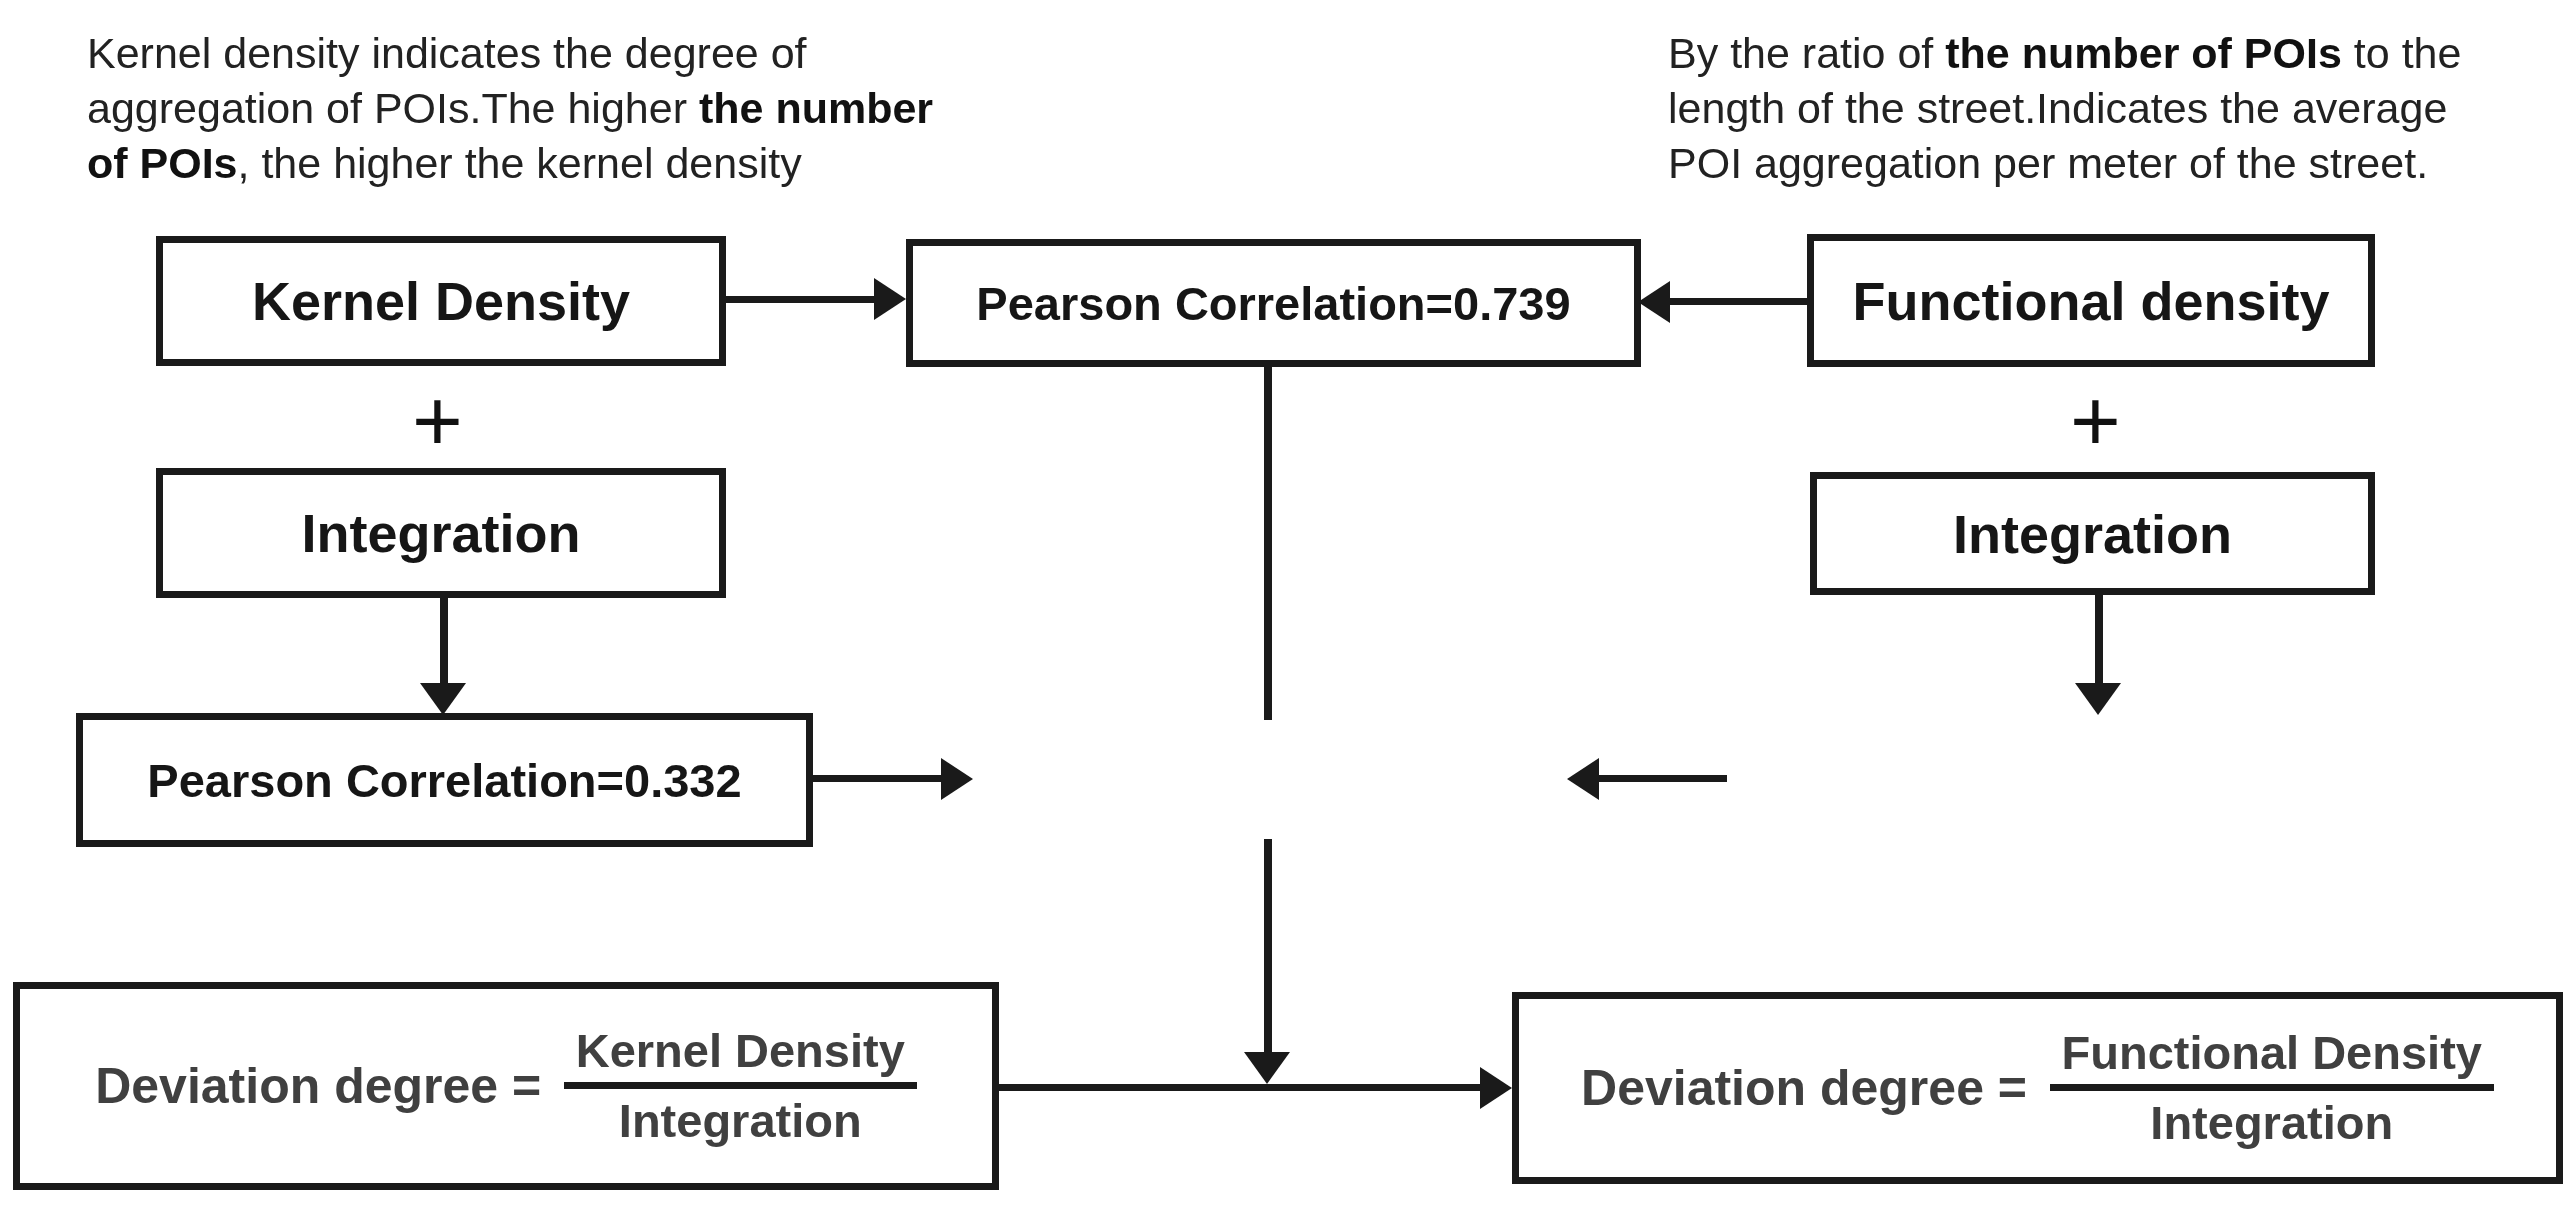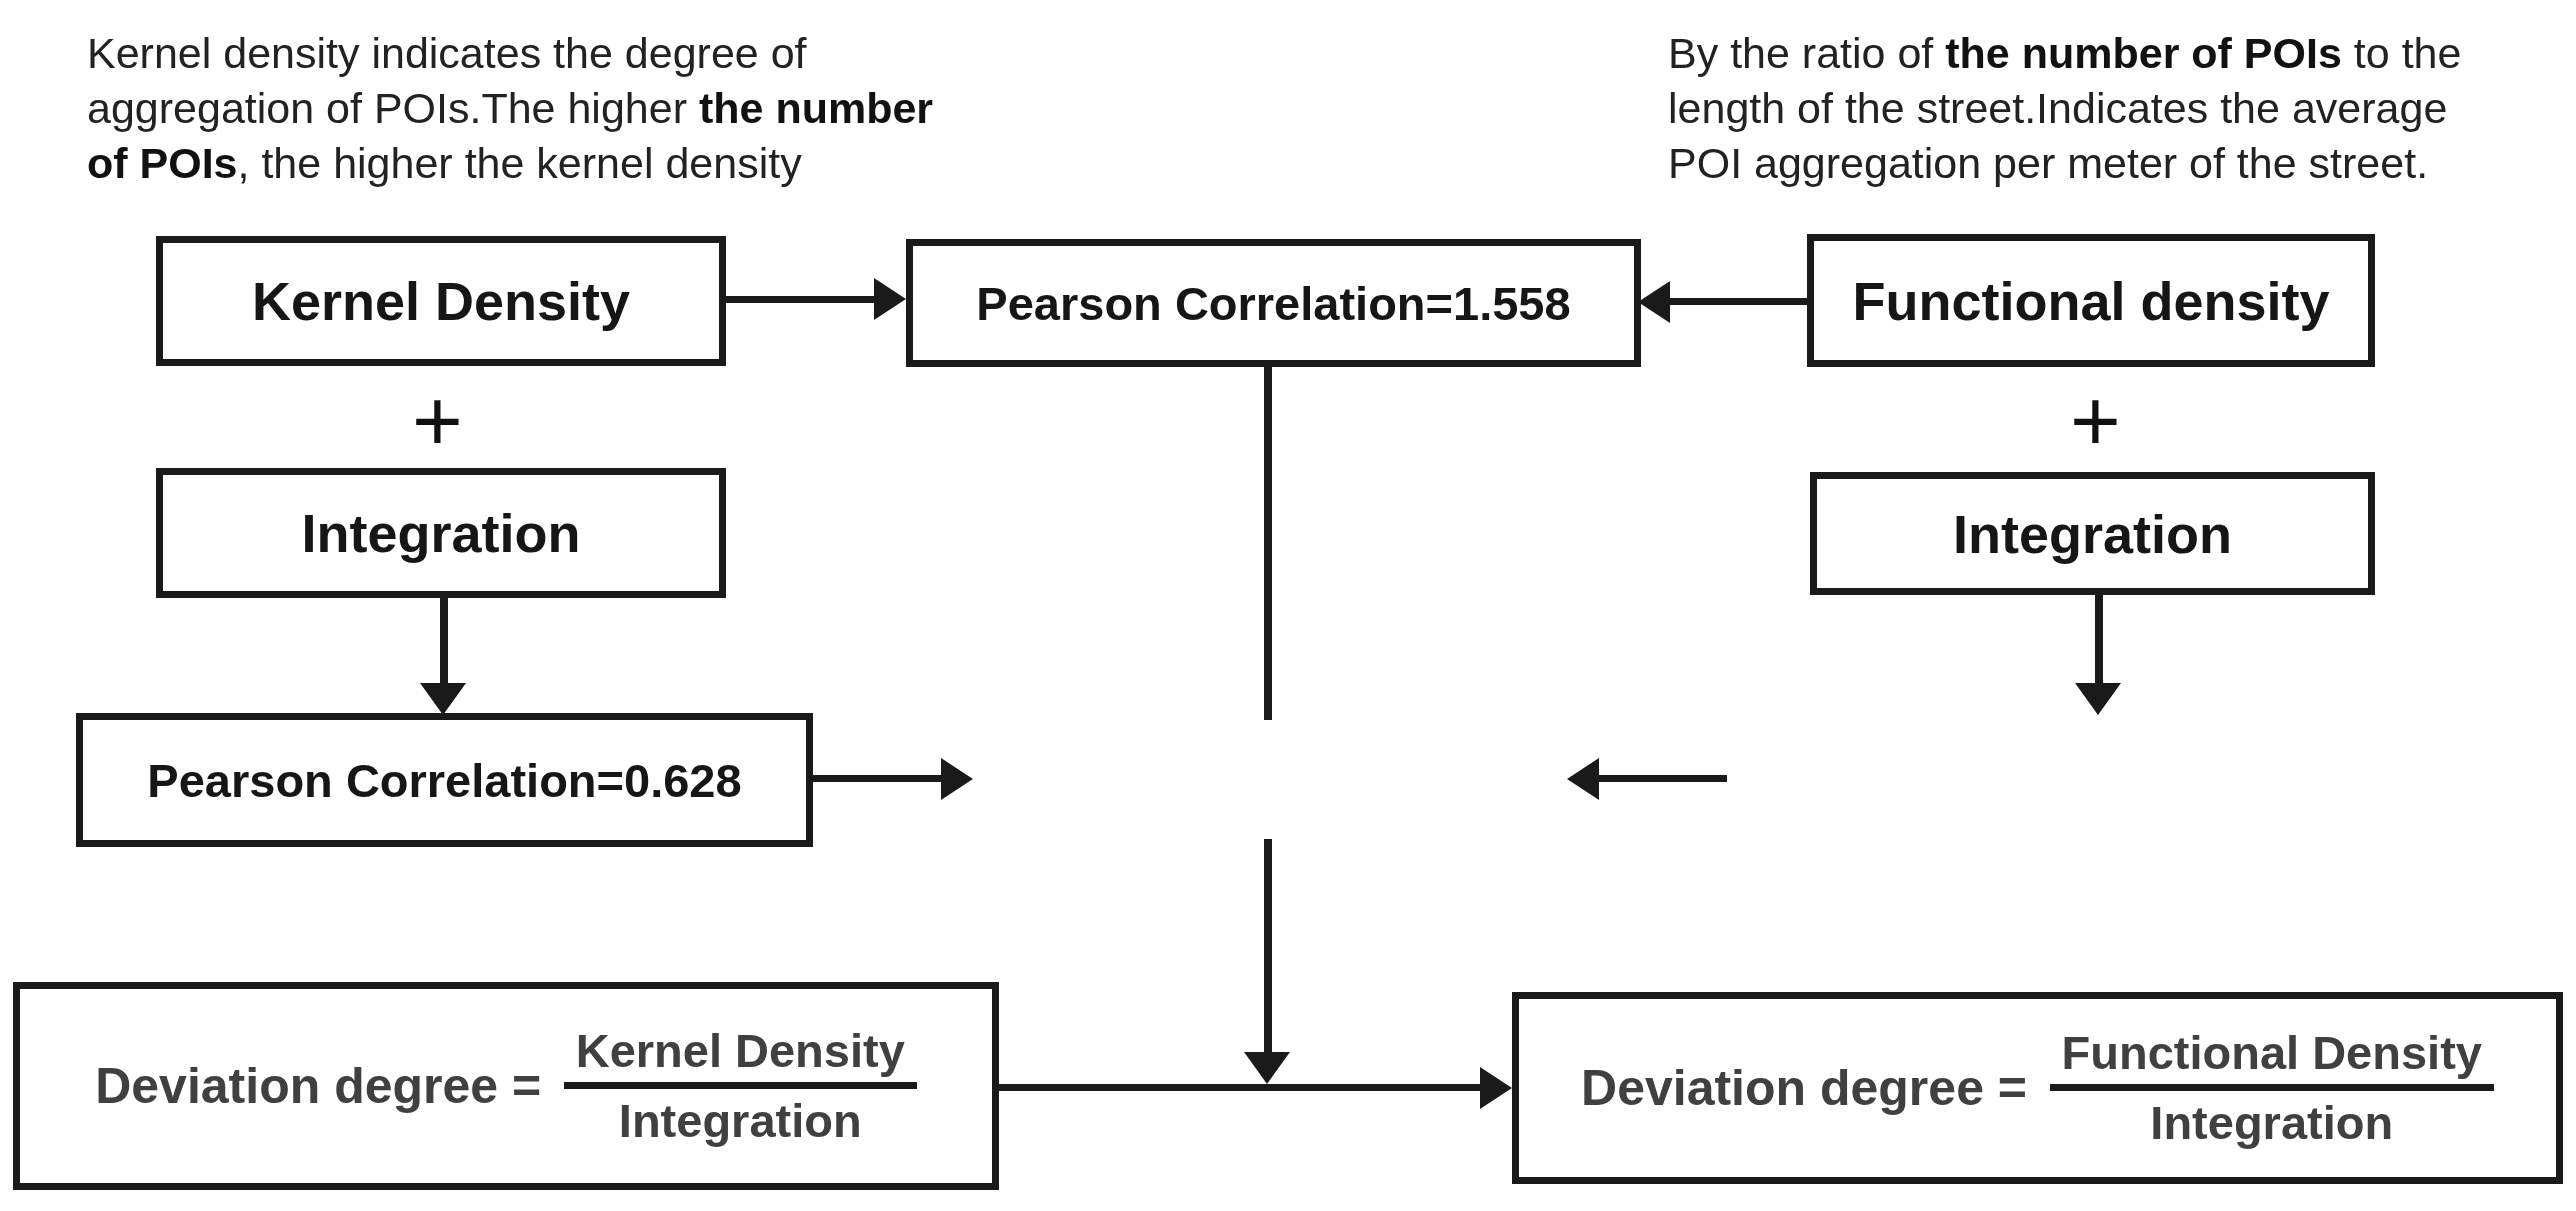--- a/index.html
+++ b/index.html
@@ -71,21 +71,21 @@
   </div>
 
   <div class="note" style="left:1668px; top:26px; width:901px;">
     <div><span>By the ratio of </span><b>the number of POIs</b><span> to the</span></div>
     <div><span>length of the street.Indicates the average</span></div>
     <div><span>POI aggregation per meter of the street.</span></div>
   </div>
 
   <div class="fbox big" style="left:156px; top:236px; width:570px; height:130px;">Kernel Density</div>
 
-  <div class="fbox mid" style="left:906px; top:239px; width:735px; height:128px;">Pearson Correlation=1.558</div>
+  <div class="fbox mid" style="left:906px; top:239px; width:735px; height:128px;">Pearson Correlation=0.739</div>
 
   <div class="fbox big" style="left:1807px; top:234px; width:568px; height:133px;">Functional density</div>
 
   <div class="hline" style="left:726px; top:296px; width:149px;"></div>
   <div class="head right" style="left:874px; top:278px;"></div>
 
   <div class="hline" style="left:1669px; top:298px; width:140px;"></div>
   <div class="head left" style="left:1638px; top:281px;"></div>
 
   <div class="plus" style="left:381px; top:364px;">+</div>
@@ -96,21 +96,21 @@
   <div class="fbox big" style="left:1810px; top:472px; width:565px; height:123px;">Integration</div>
 
   <div class="vline" style="left:1264px; top:367px; height:353px;"></div>
 
   <div class="vline" style="left:440px; top:598px; height:92px;"></div>
   <div class="head down" style="left:420px; top:683px;"></div>
 
   <div class="vline" style="left:2095px; top:595px; height:92px;"></div>
   <div class="head down" style="left:2075px; top:683px;"></div>
 
-  <div class="fbox mid" style="left:76px; top:713px; width:737px; height:134px;">Pearson Correlation=0.628</div>
+  <div class="fbox mid" style="left:76px; top:713px; width:737px; height:134px;">Pearson Correlation=0.332</div>
 
 
 
   <div class="hline" style="left:811px; top:775px; width:132px;"></div>
   <div class="head right" style="left:941px; top:758px;"></div>
 
   <div class="hline" style="left:1597px; top:775px; width:130px;"></div>
   <div class="head left" style="left:1567px; top:758px;"></div>
 
   <div class="vline" style="left:1264px; top:839px; height:217px;"></div>

